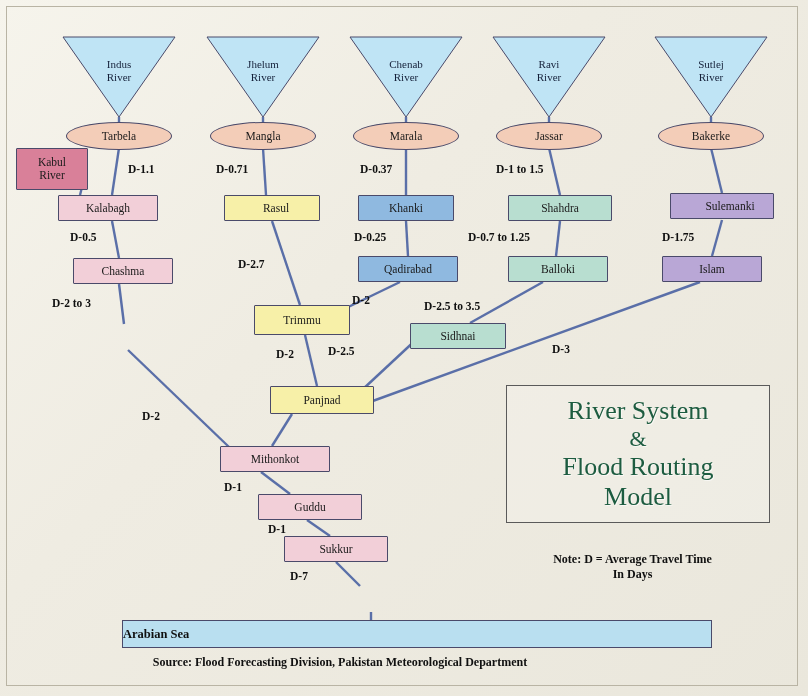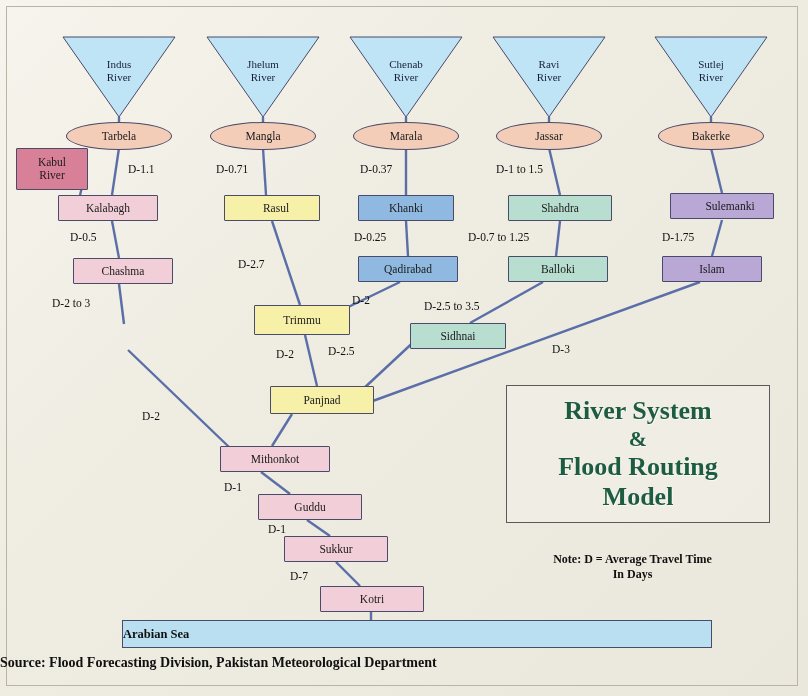--- a/index.html
+++ b/index.html
@@ -71,21 +71,21 @@
     top: 6px;
     width: 100%;
     font-size: 11px;
     line-height: 1.15;
     color: #15213a;
     margin-top: 16px;
   }
   .edge-label {
     position: absolute;
     font-size: 11.5px;
-    font-weight: normal;
+    font-weight: bold;
     color: #101010;
     white-space: nowrap;
     z-index: 5;
     font-family: "Liberation Serif", serif;
   }
   .title-box {
     position: absolute;
     left: 506px;
     top: 385px;
     width: 262px;
@@ -93,21 +93,21 @@
     border: 1px solid #5a5a5a;
     background: rgba(255,255,255,0.18);
     display: flex;
     flex-direction: column;
     align-items: center;
     justify-content: center;
     z-index: 3;
   }
   .title-box div {
     font-family: "Liberation Serif", serif;
-    font-weight: bold;
+    font-weight: normal;
     color: #1d5c40;
     font-size: 26px;
     line-height: 1.16;
     text-align: center;
     text-shadow: 1px 1px 0 rgba(255,255,255,0.6);
   }
   .title-box div.amp {
     font-size: 22px;
   }
   .note {
@@ -136,21 +136,22 @@
     font-size: 12.5px;
     font-weight: bold;
     color: #101010;
     z-index: 4;
   }
   .source {
     position: absolute;
     left: 0;
     top: 655px;
     width: 680px;
-    font-size: 14px;
+    text-align: center;
+    font-size: 12px;
     font-weight: bold;
     color: #101010;
     z-index: 3;
   }
 </style>
 </head>
 <body>
 
 <div id="stage">
   <div class="frame"></div>
@@ -324,23 +325,20 @@
   </div>
 
   <div class="node rect" style="left:220px;top:446px;width:110px;height:26px;background:#f2cfd8;">
     <span>Mithonkot</span>
   </div>
   <div class="node rect" style="left:258px;top:494px;width:104px;height:26px;background:#f2cfd8;">
     <span>Guddu</span>
   </div>
   <div class="node rect" style="left:284px;top:536px;width:104px;height:26px;background:#f2cfd8;">
     <span>Sukkur</span>
-  </div>
-  <div class="node rect" style="left:320px;top:586px;width:104px;height:26px;background:#f2cfd8;">
-    <span>Kotri</span>
   </div>
 
   <div class="edge-label" style="left:128px;top:163px;">D-1.1</div>
   <div class="edge-label" style="left:216px;top:163px;">D-0.71</div>
   <div class="edge-label" style="left:360px;top:163px;">D-0.37</div>
   <div class="edge-label" style="left:496px;top:163px;">D-1 to 1.5</div>
   <div class="edge-label" style="left:70px;top:231px;">D-0.5</div>
   <div class="edge-label" style="left:354px;top:231px;">D-0.25</div>
   <div class="edge-label" style="left:468px;top:231px;">D-0.7 to 1.25</div>
   <div class="edge-label" style="left:662px;top:231px;">D-1.75</div>

